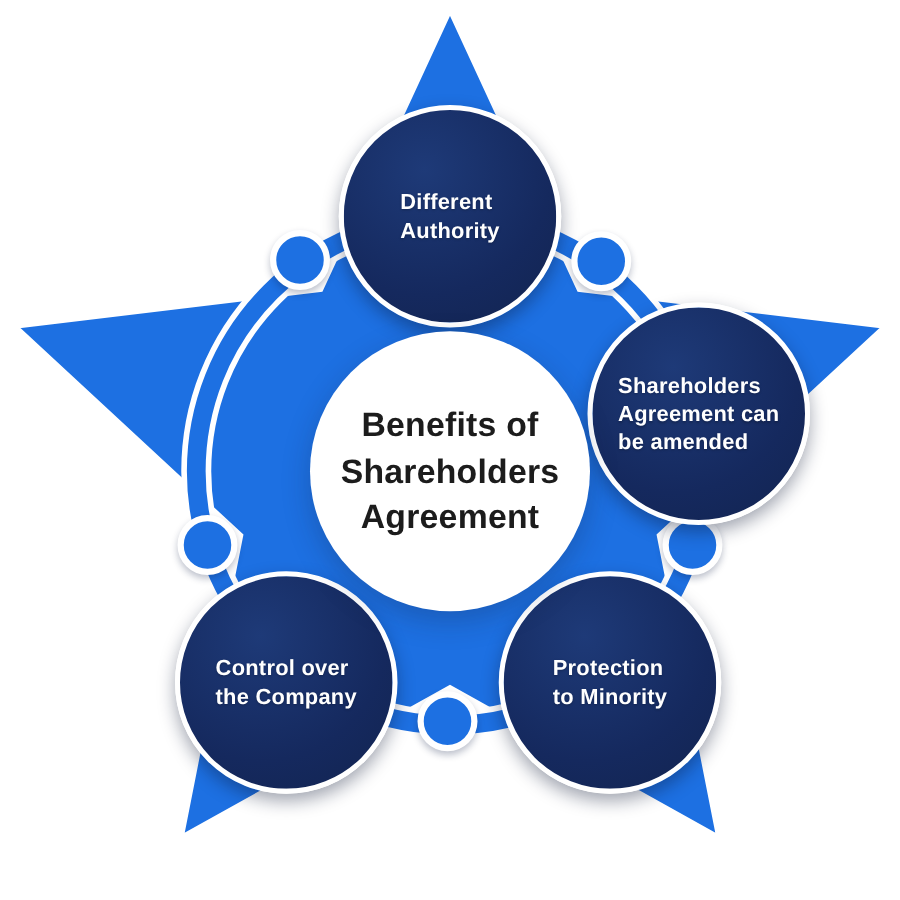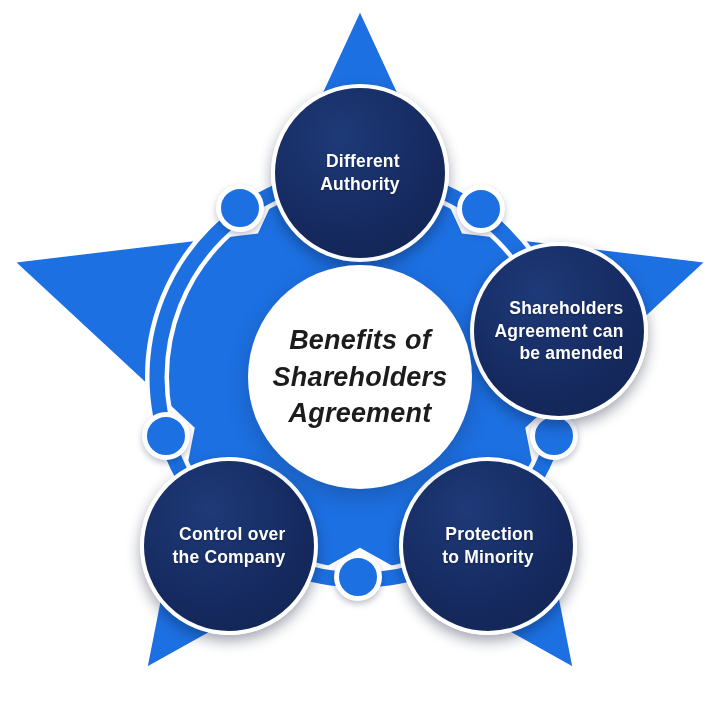--- a/index.html
+++ b/index.html
@@ -40,21 +40,21 @@
     position: absolute;
     width: 178px; height: 178px;
     box-sizing: border-box;
     border: 4px solid #ffffff;
     border-radius: 50%;
     background: radial-gradient(circle at 38% 28%, #1e3a78 0%, #15295e 62%, #122450 100%);
     box-shadow: 0 6px 14px rgba(10, 20, 50, 0.38);
     display: flex;
     align-items: center;
     justify-content: center;
-    text-align: right;
+    text-align: left;
   }
   .node-label {
     color: #ffffff;
     font-size: 17.5px;
     font-weight: 700;
     line-height: 1.3;
     letter-spacing: 0.2px;
     white-space: pre-line;
     text-shadow: 0 1px 2px rgba(0,0,0,0.25);
   }
@@ -68,21 +68,20 @@
     position: absolute;
     left: 248px; top: 265px;
     width: 224px; height: 224px;
     border-radius: 50%;
     background: #ffffff;
     box-shadow: 0 8px 22px rgba(20, 30, 60, 0.25);
     display: flex;
     align-items: center;
     justify-content: center;
     text-align: center;
-    font-style: italic;
   }
   .center-label {
     color: #1c1c1c;
     font-size: 27px;
     font-weight: 700;
     line-height: 1.35;
     letter-spacing: 0.2px;
     white-space: pre-line;
   }
 </style>

